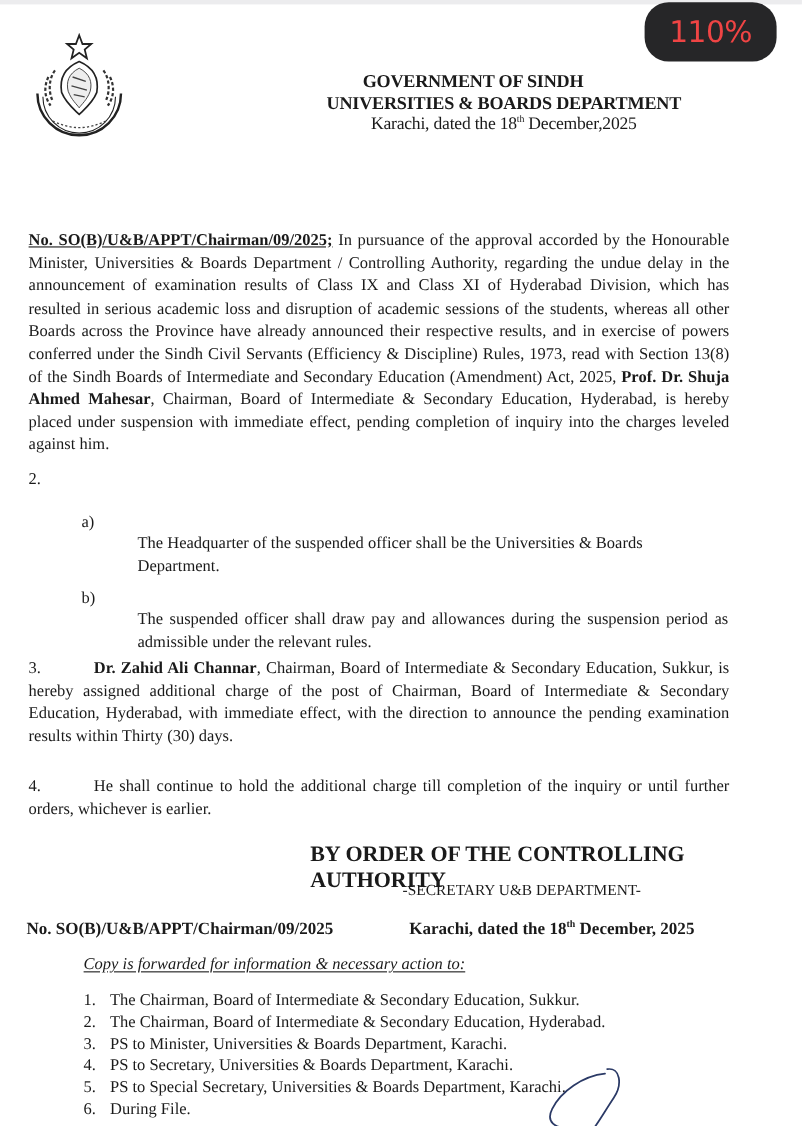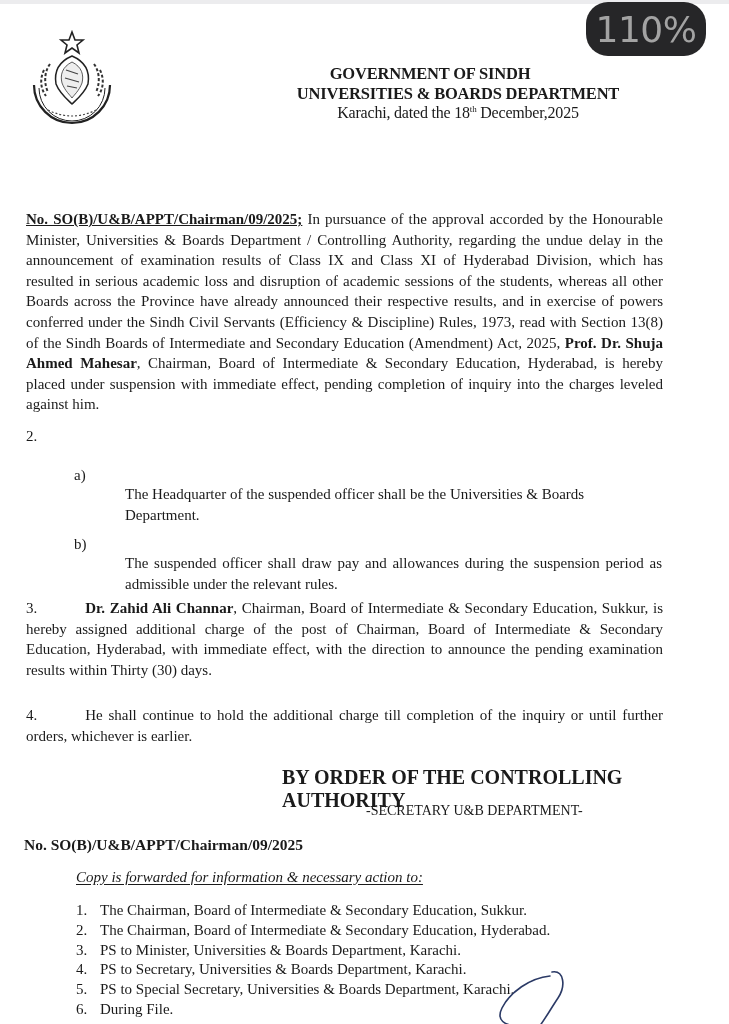--- a/index.html
+++ b/index.html
@@ -49,21 +49,21 @@
 
   .cclist { position: absolute; left: 76px; top: 901px; margin: 0; padding: 0; list-style: none; font-size: 15px; line-height: 19.8px; }
   .cclist li { display: flex; }
   .cclist .n { width: 24px; }
 
   .signature { position: absolute; left: 490px; top: 968px; width: 90px; height: 56px; }
 
   .zoom-badge {
     position: absolute; left: 586px; top: 2px; width: 120px; height: 54px;
     background: #262628; border-radius: 22px;
-    color: #a3a3a3; font-family: "DejaVu Sans", sans-serif; font-size: 36px;
+    color: #ef4444; font-family: "DejaVu Sans", sans-serif; font-size: 27px;
     display: flex; align-items: center; justify-content: center; letter-spacing: -0.5px;
   }
 </style>
 </head>
 <body>
 
 <div class="topstrip"></div>
 
 <div class="page">
 
@@ -94,20 +94,21 @@
   <div class="sub-text sb-text">The suspended officer shall draw pay and allowances during the suspension period as admissible under the relevant rules.</div>
 
   <div class="para p3"><span>3.</span><span class="indent"></span><span class="b">Dr. Zahid Ali Channar</span><span>, Chairman, Board of Intermediate &amp; Secondary Education, Sukkur, is hereby assigned additional charge of the post of Chairman, Board of Intermediate &amp; Secondary Education, Hyderabad, with immediate effect, with the direction to announce the pending examination results within Thirty (30) days.</span></div>
 
   <div class="para p4"><span>4.</span><span class="indent"></span><span>He shall continue to hold the additional charge till completion of the inquiry or until further orders, whichever is earlier.</span></div>
 
   <div class="order">BY ORDER OF THE CONTROLLING AUTHORITY</div>
   <div class="secretary">-SECRETARY U&amp;B DEPARTMENT-</div>
 
   <div class="ref2">No. SO(B)/U&amp;B/APPT/Chairman/09/2025</div>
+  <div class="date2"><span>Karachi, dated the 18</span><sup>th</sup><span> December, 2025</span></div>
 
   <div class="copy">Copy is forwarded for information &amp; necessary action to:</div>
 
   <ul class="cclist">
     <li>
         <span class="n">1.</span>
         <span>The Chairman, Board of Intermediate &amp; Secondary Education, Sukkur.</span>
       </li>
     <li>
         <span class="n">2.</span>

